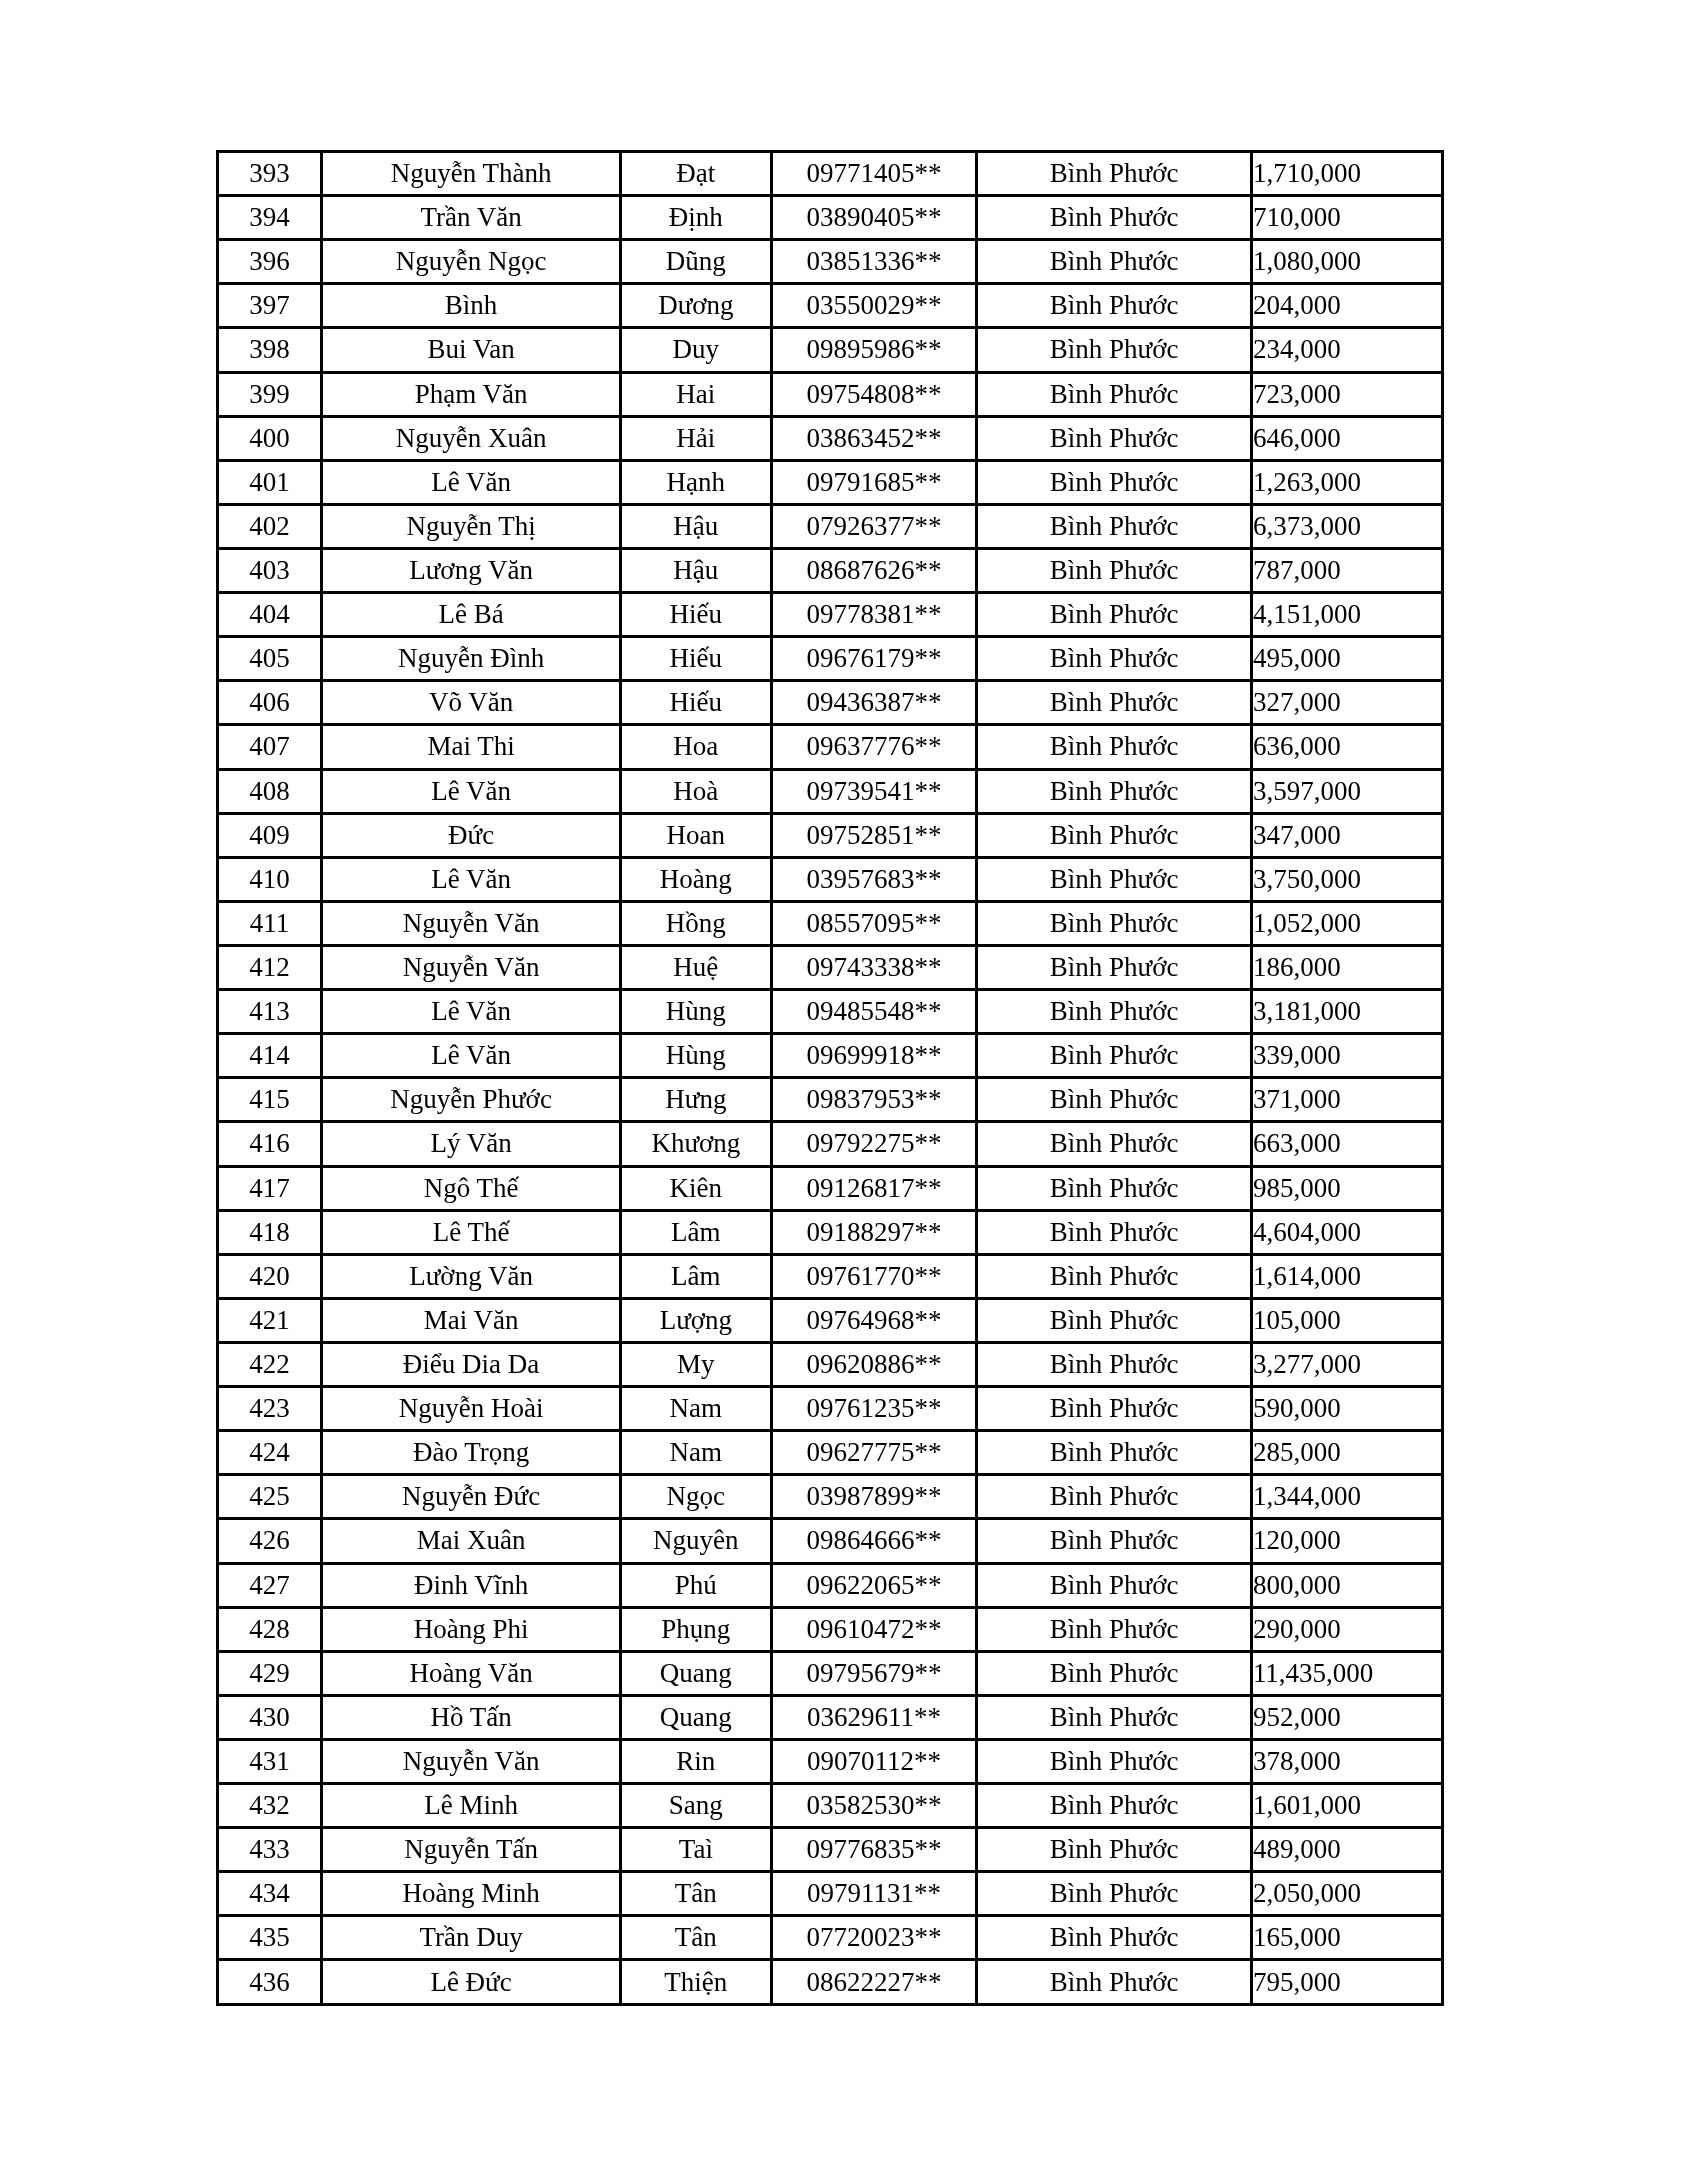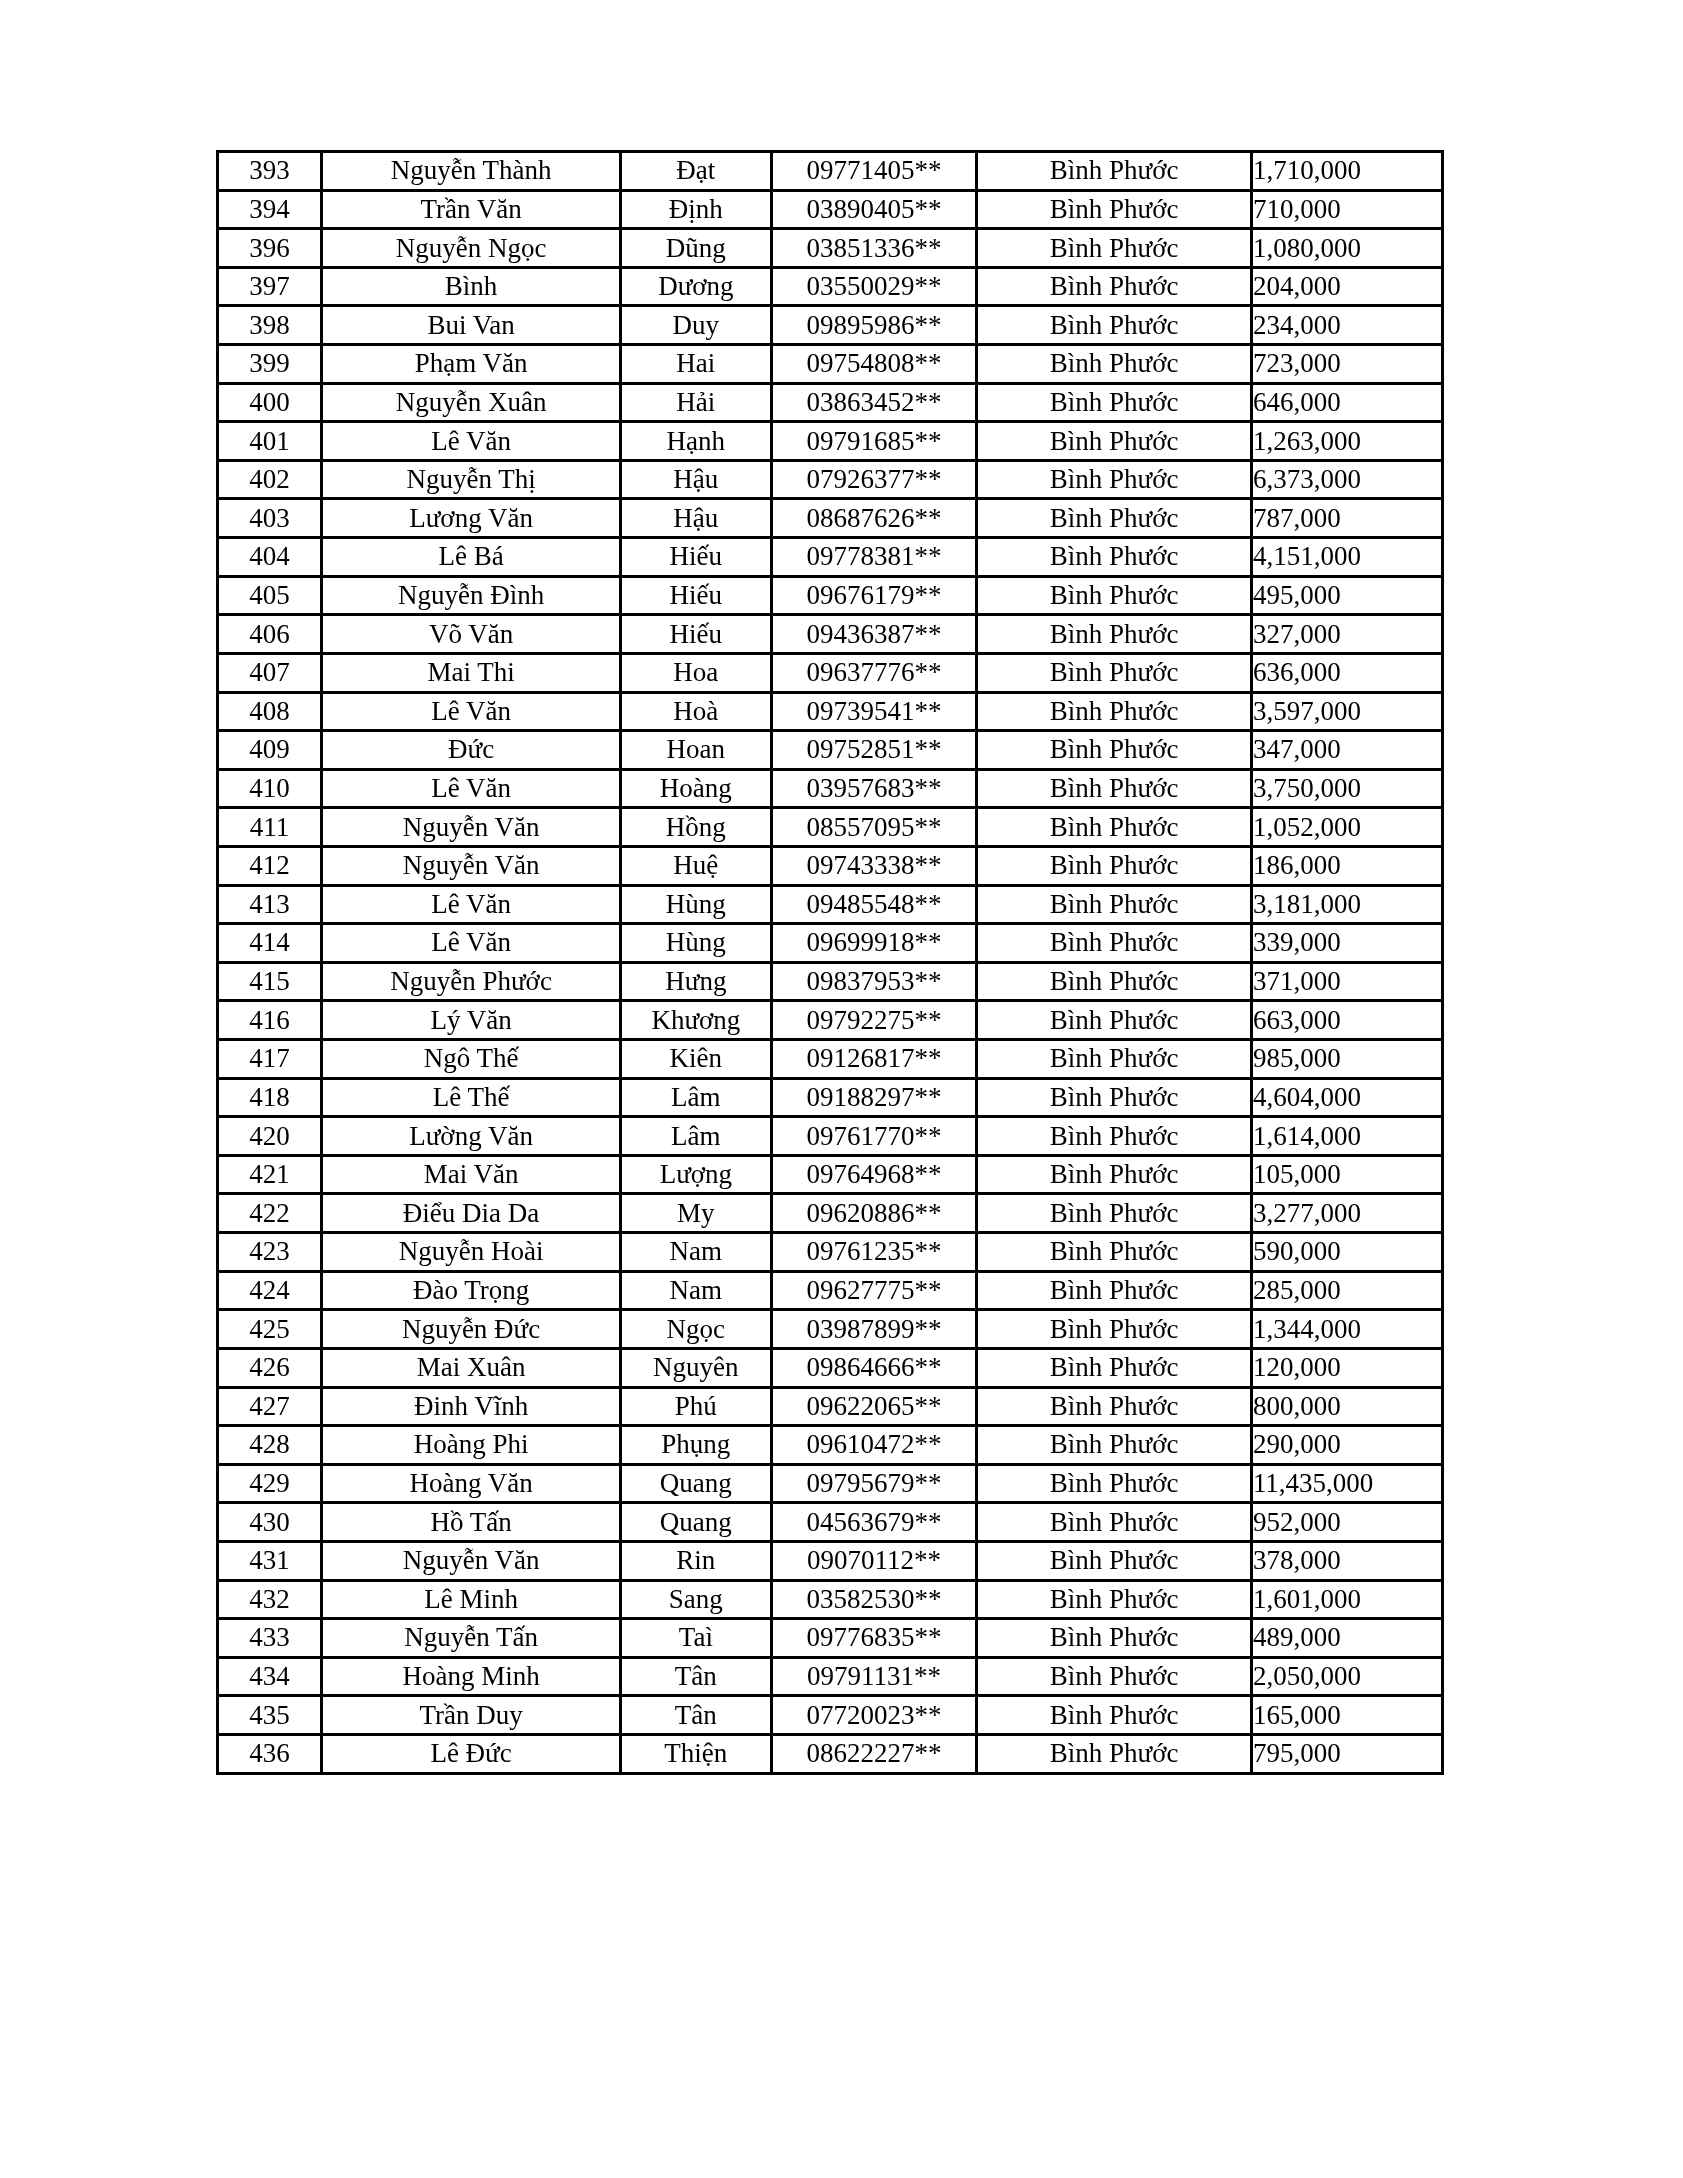--- a/index.html
+++ b/index.html
@@ -12,21 +12,21 @@
     background: #ffffff;
     position: relative;
     font-family: "Liberation Serif", "DejaVu Serif", serif;
     color: #000;
   }
   table.data-table {
     position: absolute;
     left: 216px;
     top: 150px;
     width: 1228px;
-    height: 1625px;
+    height: 1856px;
     border-collapse: collapse;
     table-layout: fixed;
     background: #ffffff;
   }
   table.data-table td {
     border: 3px solid #000000;
     font-size: 27px;
     line-height: 1;
     text-align: center;
     vertical-align: middle;
@@ -330,21 +330,21 @@
         <td class="c1">Hoàng Văn</td>
         <td class="c2">Quang</td>
         <td class="c3">09795679**</td>
         <td class="c4">Bình Phước</td>
         <td class="c5">11,435,000</td>
       </tr>
       <tr>
         <td class="c0">430</td>
         <td class="c1">Hồ Tấn</td>
         <td class="c2">Quang</td>
-        <td class="c3">04563679**</td>
+        <td class="c3">03629611**</td>
         <td class="c4">Bình Phước</td>
         <td class="c5">952,000</td>
       </tr>
       <tr>
         <td class="c0">431</td>
         <td class="c1">Nguyễn Văn</td>
         <td class="c2">Rin</td>
         <td class="c3">09070112**</td>
         <td class="c4">Bình Phước</td>
         <td class="c5">378,000</td>

